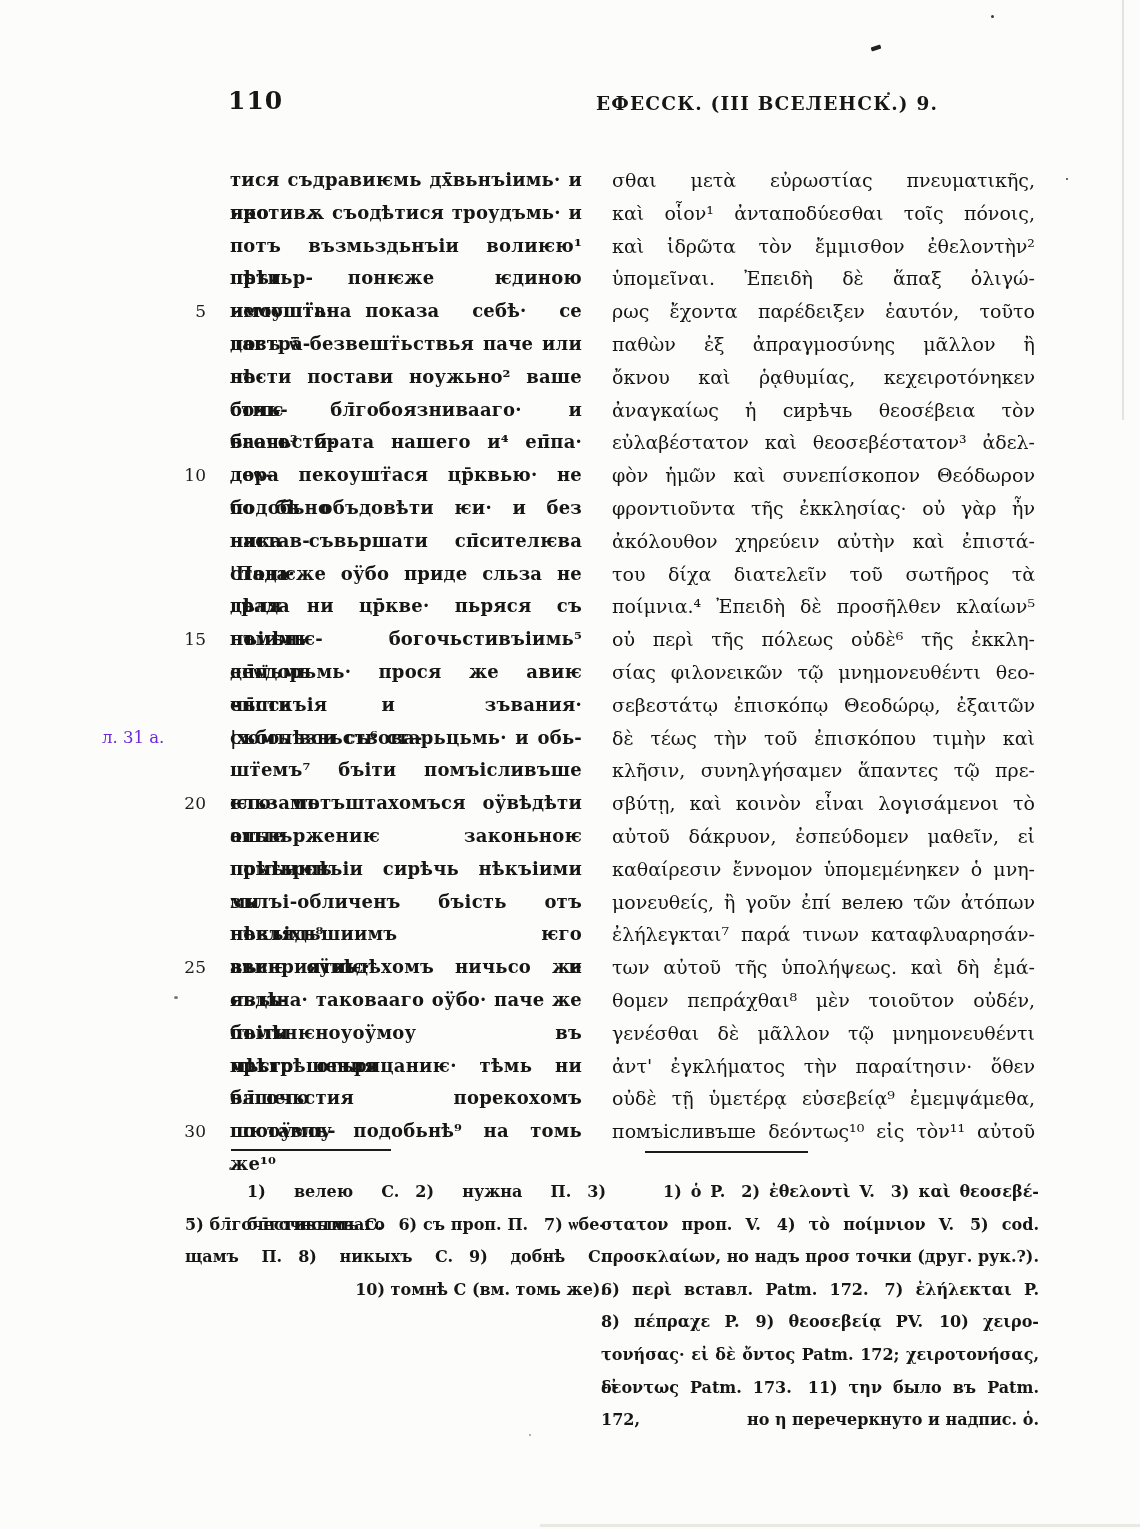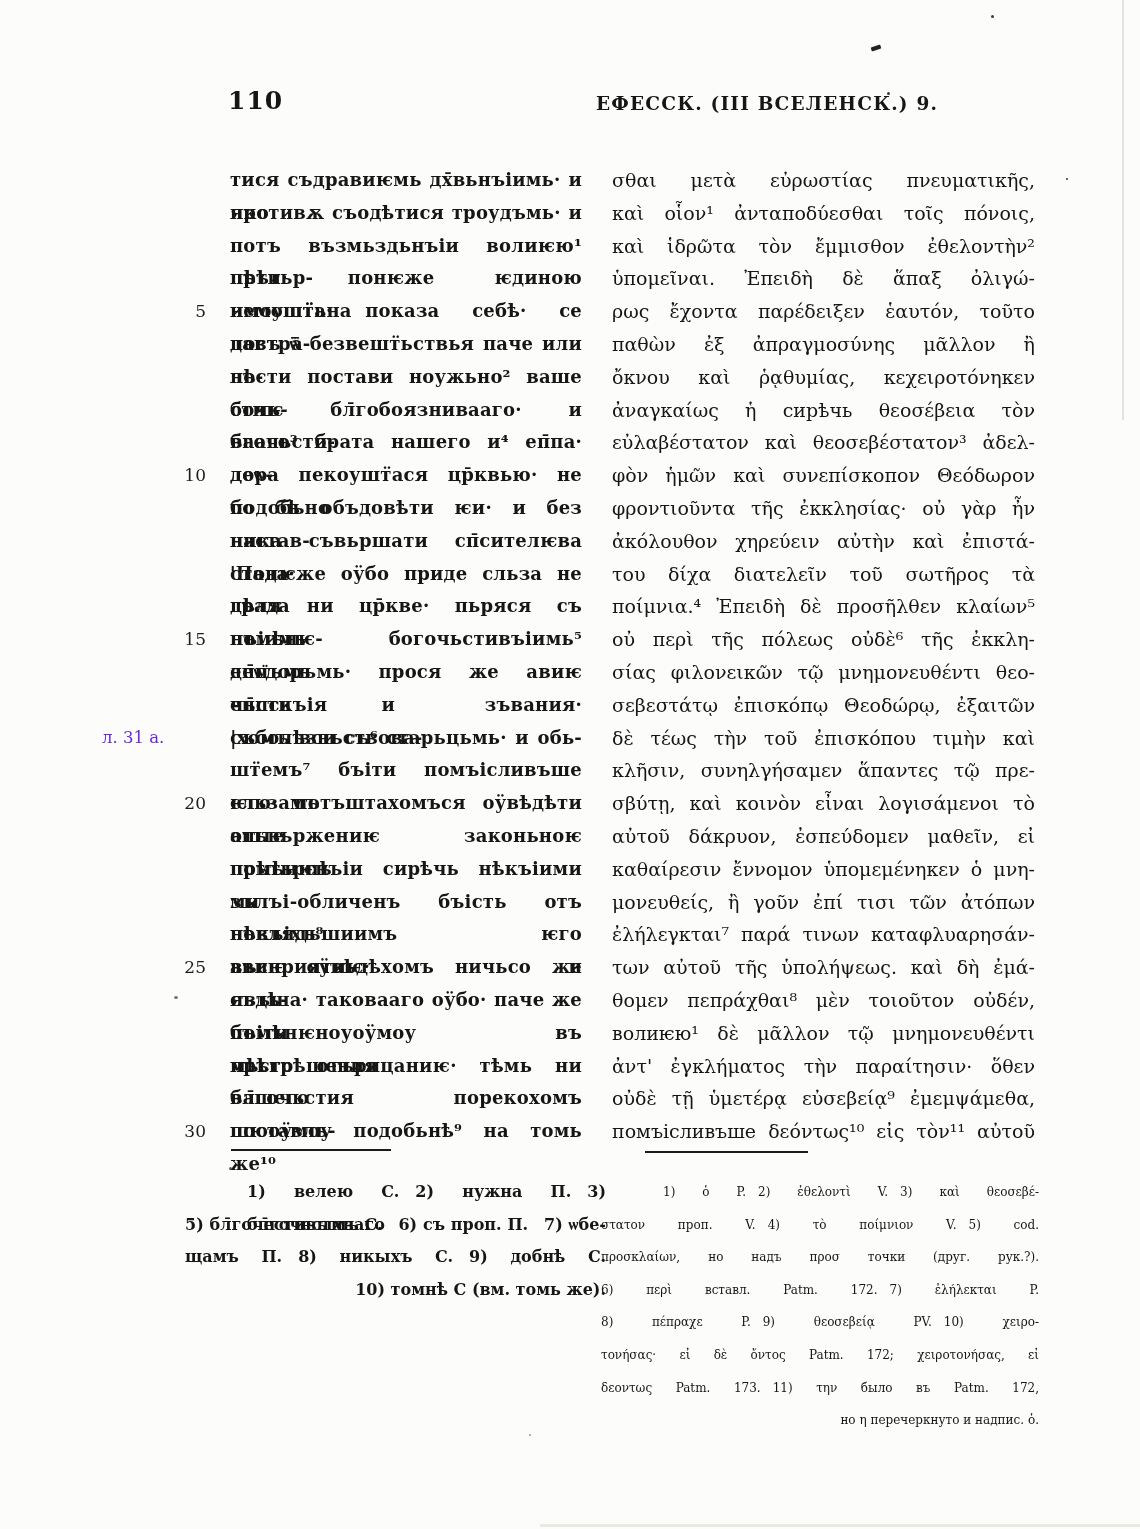--- a/index.html
+++ b/index.html
@@ -46,21 +46,21 @@
   
   .fn-rule{position:absolute;height:2px;background:#1b1b1b;}
   .fn-rule-left{left:231px;top:1149px;width:160px;}
   .fn-rule-right{left:645px;top:1151px;width:163px;}
   
   .fnblock{position:absolute;}
   .fn-slav{left:185px;top:1176px;width:421px;}
   .fn-greek{left:601px;top:1176px;width:438px;}
   .fnrow{position:relative;height:32.6px;line-height:32.6px;}
   .fn-slav .fn-text{font-size:16px;font-weight:600;}
-  .fn-greek .fn-text{font-size:12px;font-weight:400;}
+  .fn-greek .fn-text{font-size:16px;font-weight:700;}
   .fn-indent{padding-left:62px;}
   .no-justify{text-align:right;}
   .no-justify::after{content:none;}
   
   .speck{position:absolute;background:#3a3a3a;border-radius:50%;}
   .speck-dash{position:absolute;background:#222;border-radius:1px;transform:rotate(-18deg);}
   .edge-streak{
     position:absolute;right:16px;top:0;width:2px;height:420px;
     background:#d9d9d6;opacity:.7;
   }
@@ -235,33 +235,33 @@
     <div class="trow">
       <span class="jtext greek-text">σβύτῃ, καὶ κοινὸν εἶναι λογισάμενοι τὸ</span>
     </div>
     <div class="trow">
       <span class="jtext greek-text">αὐτοῦ δάκρυον, ἐσπεύδομεν μαθεῖν, εἰ</span>
     </div>
     <div class="trow">
       <span class="jtext greek-text">καθαίρεσιν ἔννομον ὑπομεμένηκεν ὁ μνη-</span>
     </div>
     <div class="trow">
-      <span class="jtext greek-text">μονευθείς, ἢ γοῦν ἐπί τισι τῶν ἀτόπων</span>
+      <span class="jtext greek-text">μονευθείς, ἢ γοῦν ἐπί велею τῶν ἀτόπων</span>
     </div>
     <div class="trow">
       <span class="jtext greek-text">ἐλήλεγκται⁷ παρά τινων καταφλυαρησάν-</span>
     </div>
     <div class="trow">
       <span class="jtext greek-text">των αὐτοῦ τῆς ὑπολήψεως. καὶ δὴ ἐμά-</span>
     </div>
     <div class="trow">
       <span class="jtext greek-text">θομεν πεπράχθαι⁸ μὲν τοιοῦτον οὐδέν,</span>
     </div>
     <div class="trow">
-      <span class="jtext greek-text">волиѥю¹ δὲ μᾶλλον τῷ μνημονευθέντι</span>
+      <span class="jtext greek-text">γενέσθαι δὲ μᾶλλον τῷ μνημονευθέντι</span>
     </div>
     <div class="trow">
       <span class="jtext greek-text">ἀντ' ἐγκλήματος τὴν παραίτησιν· ὅθεν</span>
     </div>
     <div class="trow">
       <span class="jtext greek-text">οὐδὲ τῇ ὑμετέρᾳ εὐσεβείᾳ⁹ ἐμεμψάμεθα,</span>
     </div>
     <div class="trow">
       <span class="jtext greek-text">помъісливъше δεόντως¹⁰ εἰς τὸν¹¹ αὐτοῦ</span>
     </div>

